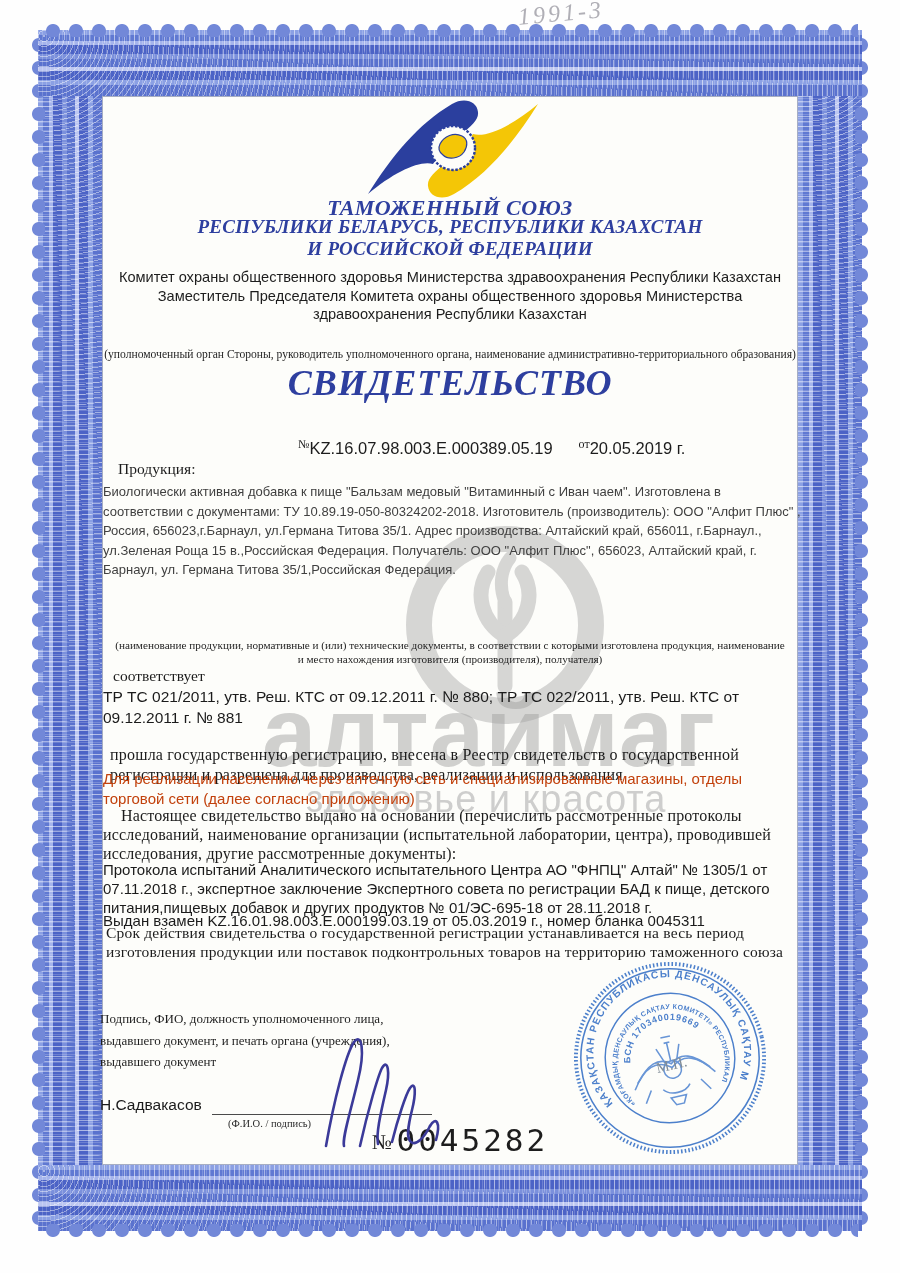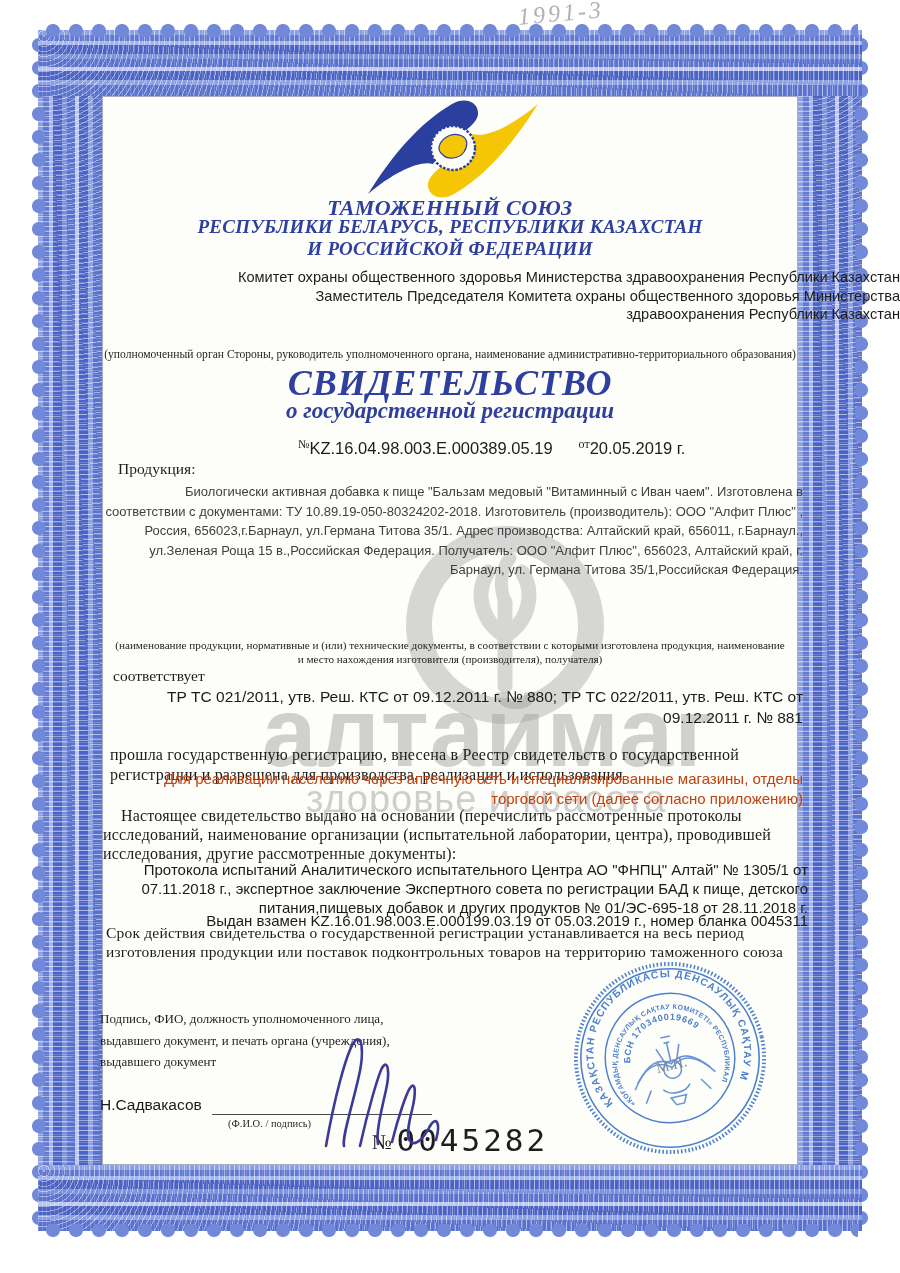--- a/index.html
+++ b/index.html
@@ -51,21 +51,21 @@
   .wm-logo{left:398px;top:518px;}
   .wm-brand{left:262px;top:676px;font-size:98px;font-weight:bold;
             color:rgba(158,158,158,.48);letter-spacing:1px;font-family:"Liberation Sans",sans-serif;}
   .wm-tagline{left:306px;top:778px;font-size:38px;color:rgba(168,168,168,.55);
               letter-spacing:1px;font-family:"Liberation Sans",sans-serif;}
 
   
   .tx{position:absolute;z-index:4;}
   .center{left:0;width:900px;text-align:center;}
   .serif{font-family:"Liberation Serif",serif;}
-  .sans{font-family:"Liberation Sans",sans-serif;text-align:right;}
+  .sans{font-family:"Liberation Sans",sans-serif;}
 
   .pencil{left:518px;top:0px;font-family:"Liberation Serif",serif;font-style:italic;
           font-size:24px;color:rgba(150,148,158,.75);transform:rotate(-5deg);letter-spacing:3px;z-index:5;}
 
   .logo-wrap{left:358px;top:98px;width:190px;height:100px;}
 
   .cu-title{color:#2e3f9f;font-weight:bold;font-style:italic;font-family:"Liberation Serif",serif;}
   .cu1{top:195px;font-size:22px;letter-spacing:.4px;}
   .cu2{top:216px;font-size:19px;letter-spacing:.3px;}
   .cu3{top:238px;font-size:19px;letter-spacing:.3px;}
@@ -147,24 +147,23 @@
   <div class="tx center cu-title cu1">ТАМОЖЕННЫЙ СОЮЗ</div>
   <div class="tx center cu-title cu2">РЕСПУБЛИКИ БЕЛАРУСЬ, РЕСПУБЛИКИ КАЗАХСТАН</div>
   <div class="tx center cu-title cu3">И РОССИЙСКОЙ ФЕДЕРАЦИИ</div>
 
   <div class="tx center sans org org1">Комитет охраны общественного здоровья Министерства здравоохранения Республики Казахстан</div>
   <div class="tx center sans org org2">Заместитель Председателя Комитета охраны общественного здоровья Министерства</div>
   <div class="tx center sans org org3">здравоохранения Республики Казахстан</div>
   <div class="tx center serif org-cap">(уполномоченный орган Стороны, руководитель уполномоченного органа, наименование административно-территориального образования)</div>
 
   <div class="tx center serif doc-title">СВИДЕТЕЛЬСТВО</div>
-  <div class="tx center serif doc-sub">о государственной регистрации</div>
 
   <div class="tx sans num-row">
-    <span class="sup">№</span><span>KZ.16.04.98.003.E.000389.05.19</span><span class="gap"></span><span class="sup">от</span><span>20.05.2019 г.</span>
+    <span class="sup">№</span><span>KZ.16.07.98.003.E.000389.05.19</span><span class="gap"></span><span class="sup">от</span><span>20.05.2019 г.</span>
   </div>
 
   <div class="tx serif prod-label">Продукция:</div>
   <div class="tx sans prod-desc">Биологически активная добавка к пище "Бальзам медовый "Витаминный с Иван чаем". Изготовлена в соответствии с документами: ТУ 10.89.19-050-80324202-2018. Изготовитель (производитель): ООО "Алфит Плюс" , Россия, 656023,г.Барнаул, ул.Германа Титова 35/1. Адрес производства: Алтайский край, 656011, г.Барнаул., ул.Зеленая Роща 15 в.,Российская Федерация.  Получатель: ООО "Алфит Плюс", 656023, Алтайский край, г. Барнаул, ул. Германа Титова 35/1,Российская Федерация.</div>
   <div class="tx center serif prod-cap1">(наименование продукции, нормативные и (или) технические документы, в соответствии с которыми изготовлена продукция, наименование</div>
   <div class="tx center serif prod-cap2">и место нахождения изготовителя (производителя), получателя)</div>
 
   <div class="tx serif conform">соответствует</div>
   <div class="tx sans regs">ТР ТС 021/2011, утв. Реш. КТС от 09.12.2011 г. № 880; ТР ТС 022/2011, утв. Реш. КТС от 09.12.2011 г. № 881</div>
   <div class="tx serif reg-state">прошла государственную регистрацию, внесена в Реестр свидетельств о государственной регистрации и разрешена для производства, реализации и использования</div>

